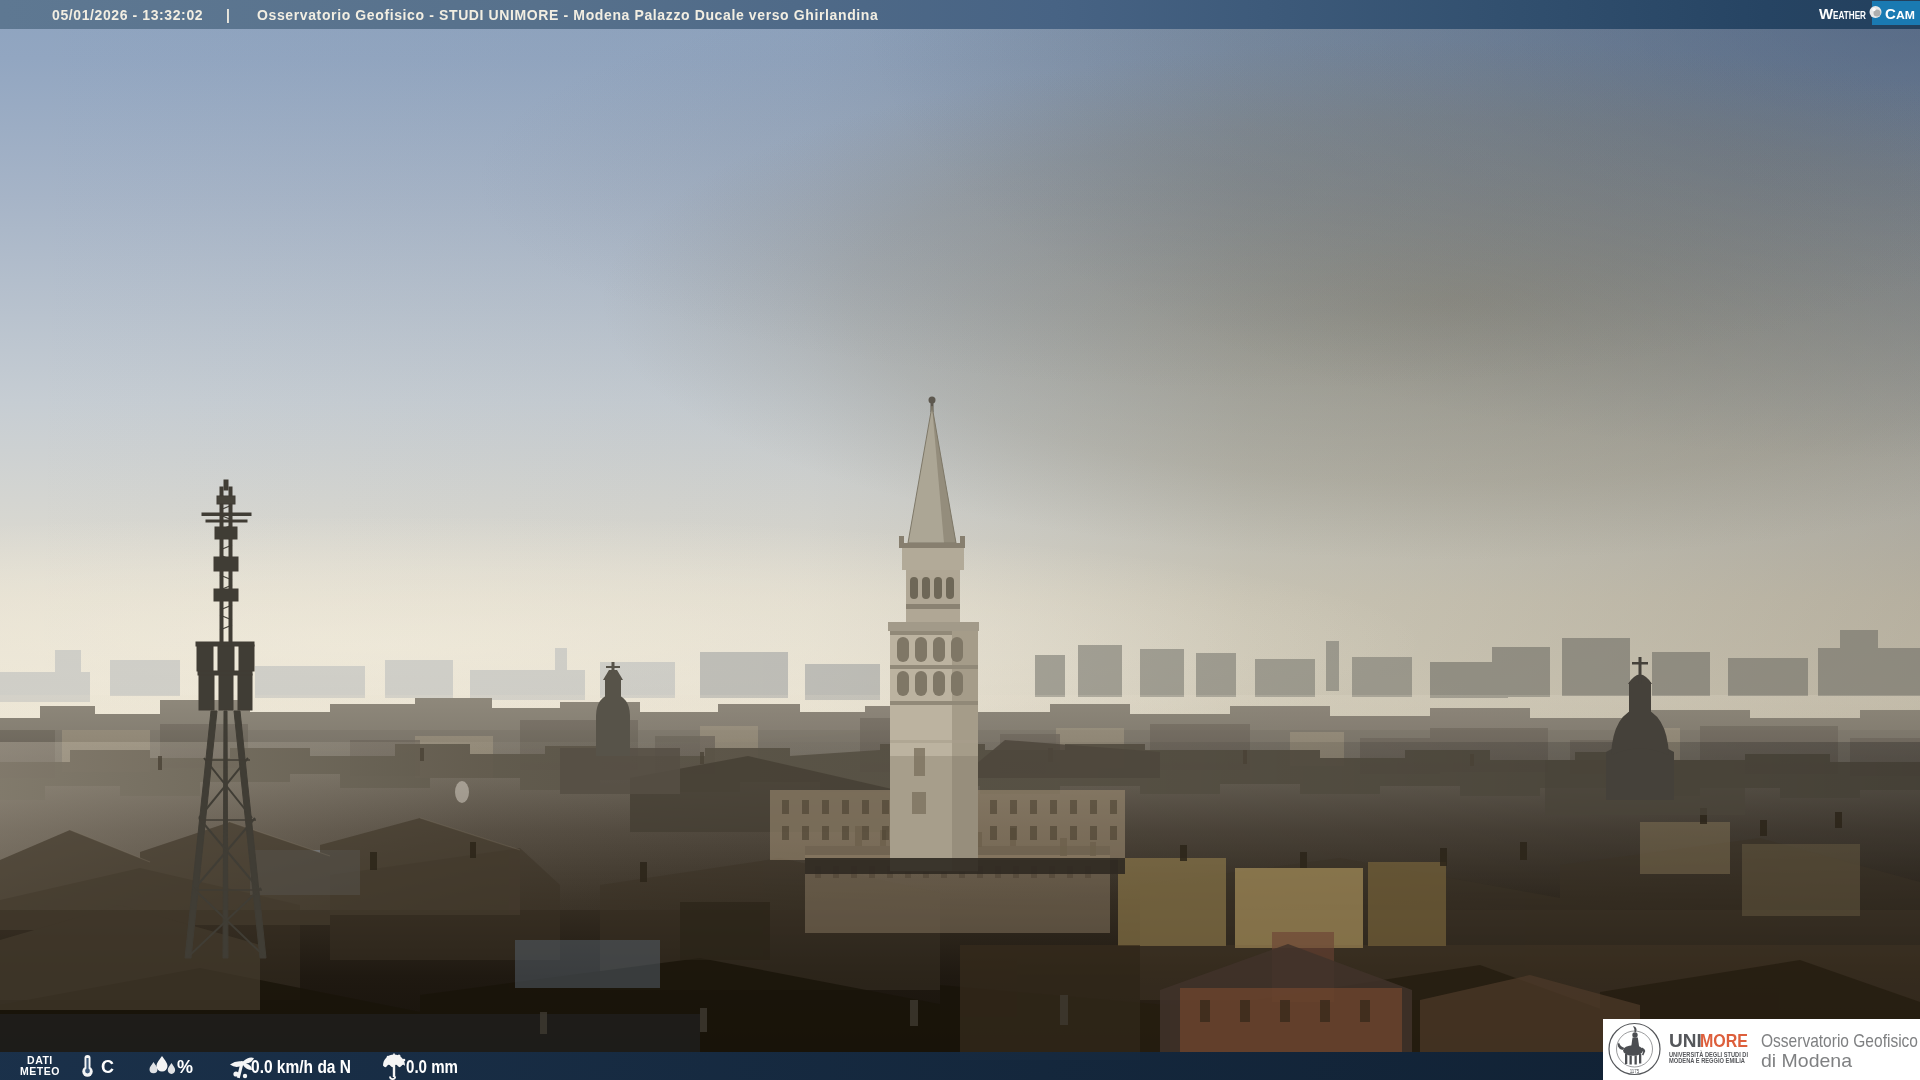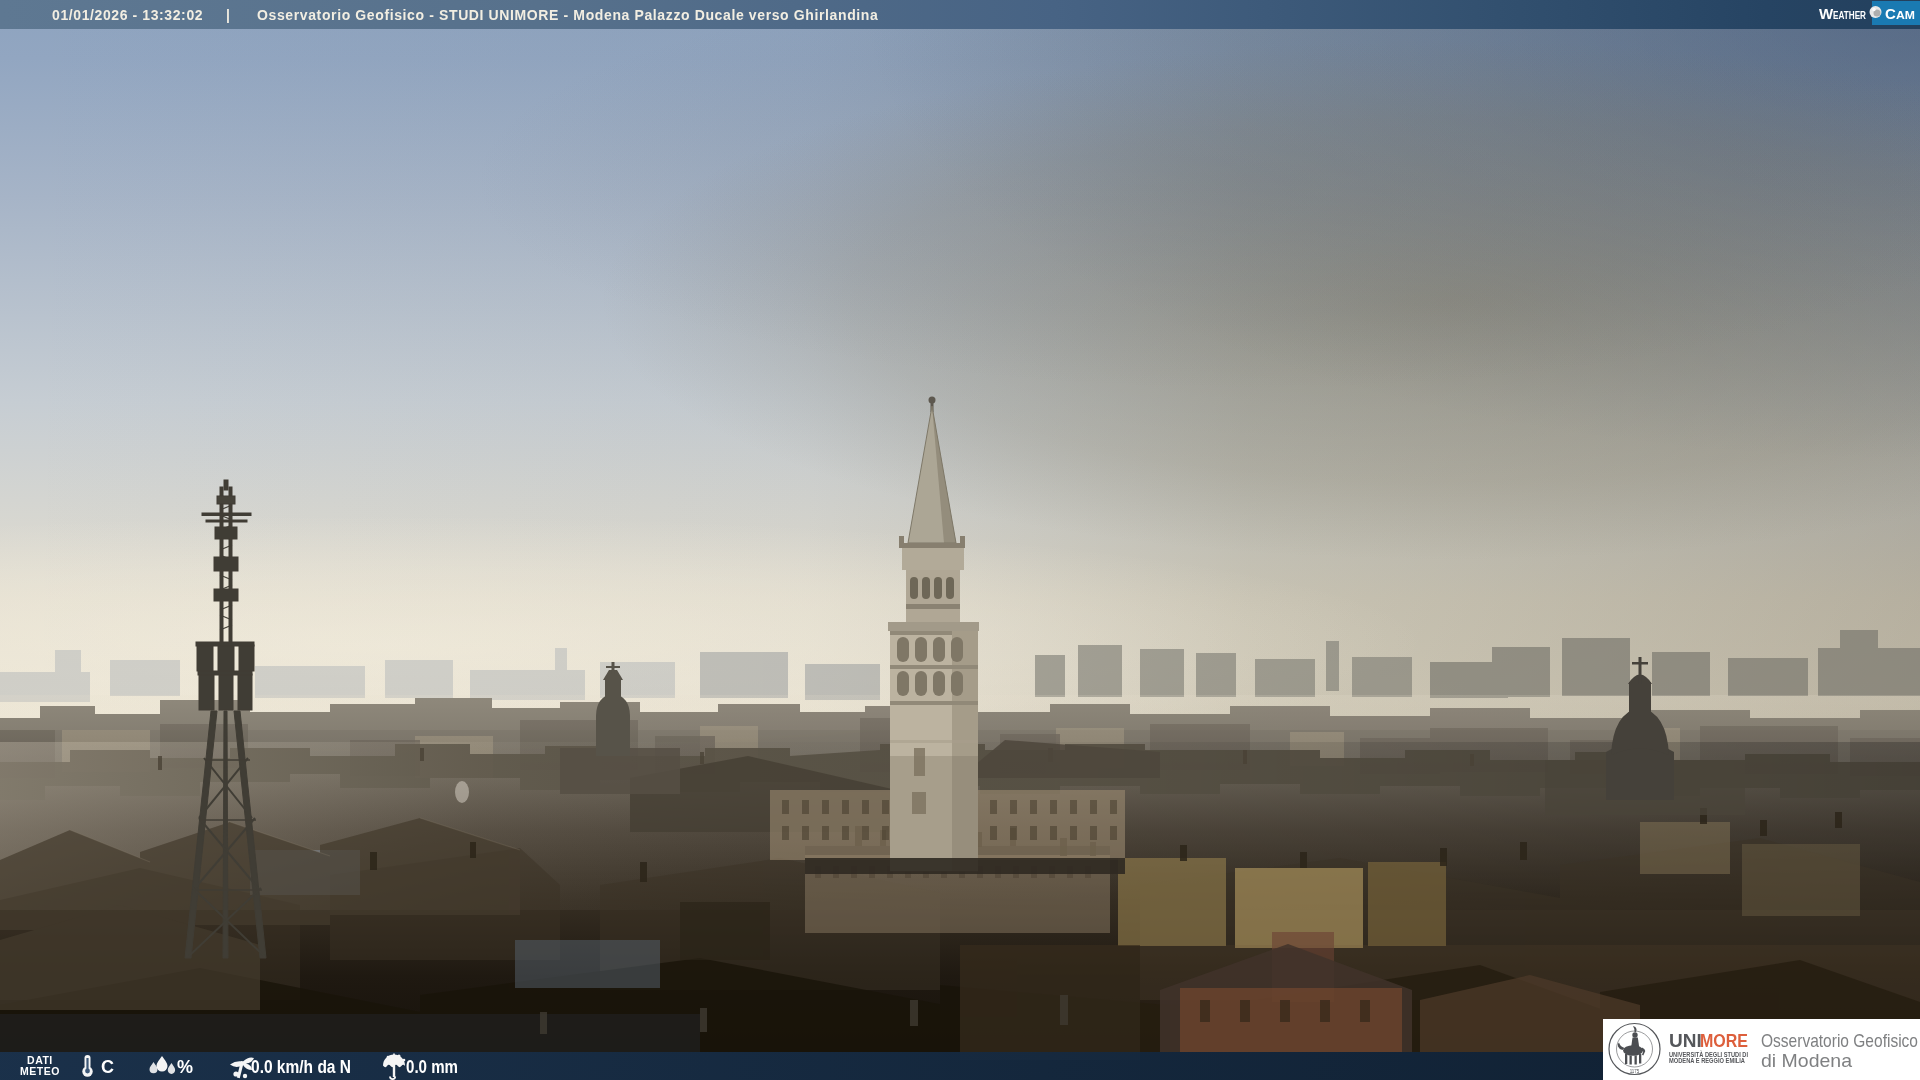--- a/index.html
+++ b/index.html
@@ -389,21 +389,21 @@
   <rect x="890" y="701" width="88" height="4" fill="#918978"></rect>
   <rect x="914" y="748" width="11" height="28" fill="#897f6c"></rect>
   <rect x="912" y="792" width="14" height="22" fill="#897f6c"></rect>
   <rect x="890" y="740" width="88" height="3" fill="#a89f8c" opacity="0.6"></rect>
 </g>
 <rect x="890" y="756" width="88" height="116" fill="#7c7260" opacity="0.33"></rect>
 <rect x="805" y="858" width="320" height="16" fill="#2f2921" opacity="0.9"></rect>
 </svg>
 
 <div class="topbar">
-  <span class="t" id="tb1" style="left:52px;letter-spacing:0.6px;">01/01/2026 - 13:32:02</span>
+  <span class="t" id="tb1" style="left:52px;letter-spacing:0.6px;">05/01/2026 - 13:32:02</span>
   <span class="t" style="left:226px;">|</span>
   <span class="t" id="tb2" style="left:257px;letter-spacing:0.62px;">Osservatorio Geofisico - STUDI UNIMORE - Modena Palazzo Ducale verso Ghirlandina</span>
   <svg style="position:absolute;right:0;top:0;" width="104" height="29" viewBox="0 0 104 29">
     <rect x="56" y="1" width="48" height="24" fill="#1a7ab2"></rect>
     <text x="3" y="19" font-family="Liberation Sans,sans-serif" font-size="15" font-weight="bold" fill="#fff">W</text>
     <text x="17" y="19" font-family="Liberation Sans,sans-serif" font-size="11.5" font-weight="bold" fill="#fff" textLength="33" lengthAdjust="spacingAndGlyphs">EATHER</text>
     <circle cx="59.5" cy="12" r="6" fill="#e8e8e8"></circle>
     <circle cx="61" cy="13" r="3.5" fill="#aeaeae"></circle>
     <circle cx="58" cy="9.5" r="1.7" fill="#fbfbfb"></circle>
     <text x="69" y="19" font-family="Liberation Sans,sans-serif" font-size="15" font-weight="bold" fill="#fff">C</text>

